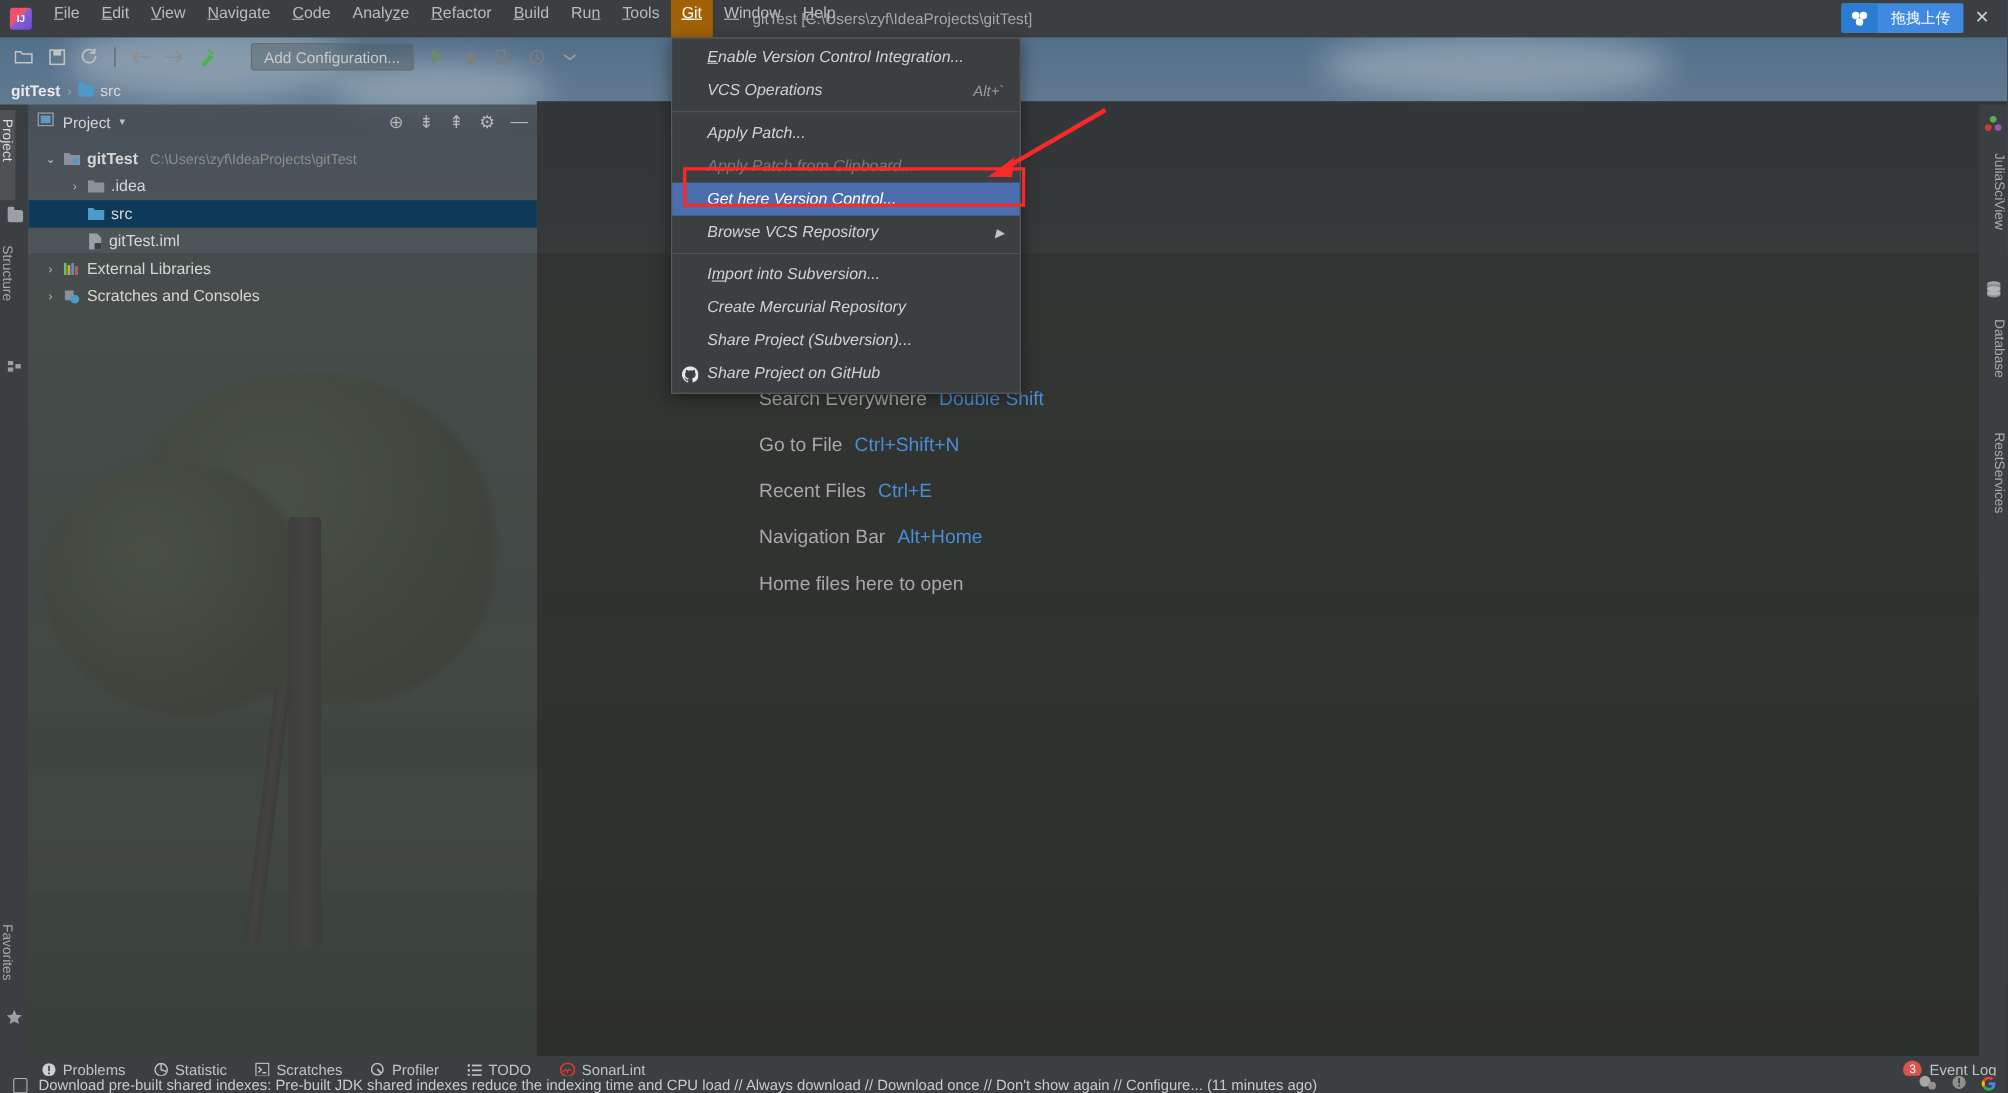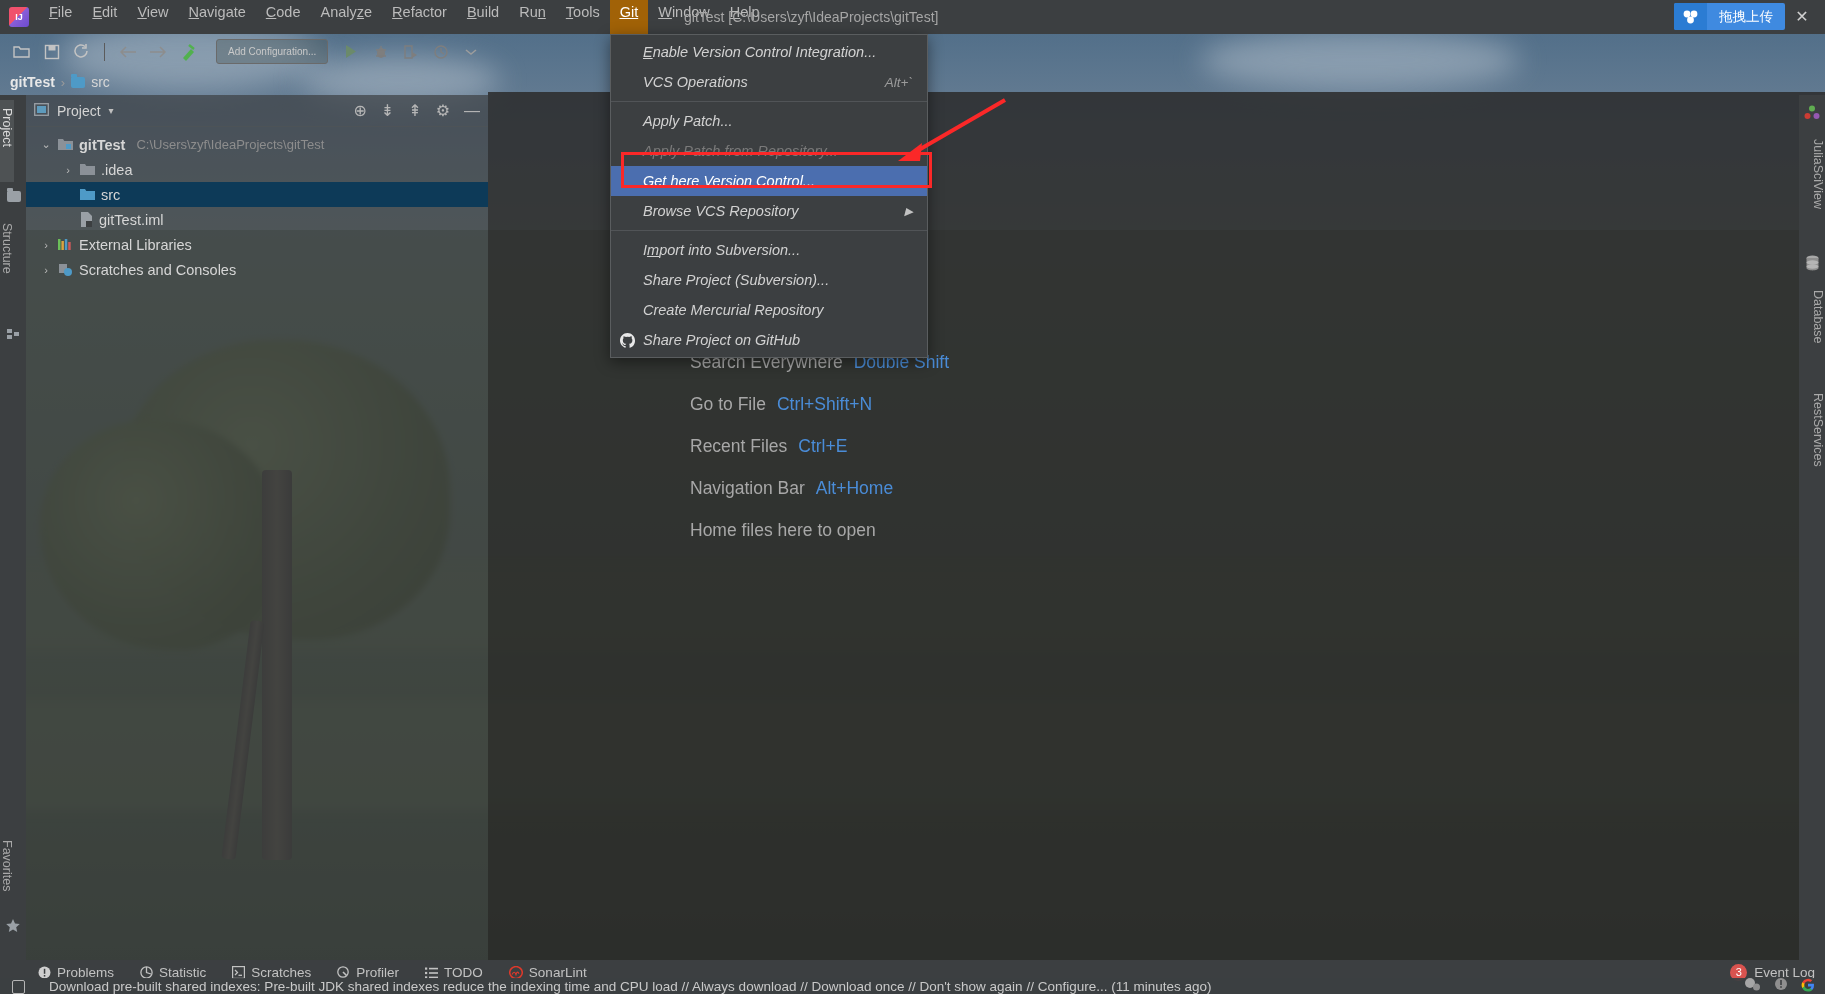--- a/index.html
+++ b/index.html
@@ -109,22 +109,22 @@
     position:absolute; left:0; top:34px; width:1825px; height:35px;
     display:flex; align-items:center; padding-left:8px; gap:3px;
     background: transparent;
   }
   .tb-btn {
     width:27px; height:26px; display:flex; align-items:center; justify-content:center;
     color:#c3c3c3;
   }
   .tb-sep { width:1px; height:18px; background:#5b5b5b; margin:0 6px; }
   .add-config {
-    margin-left:12px; height:25px; border:1px solid #6a6a6a; border-radius:3px;
-    display:flex; align-items:center; padding:0 11px; font-size:10px; color:#c9c9c9;
+    margin-left:24px; height:25px; border:1px solid #6a6a6a; border-radius:3px;
+    display:flex; align-items:center; padding:0 11px; font-size:14px; color:#c9c9c9;
     background: rgba(70,80,78,.35);
   }
 
   
   .breadcrumb {
     position:absolute; left:0; top:69px; width:1825px; height:26px;
     display:flex; align-items:center; padding-left:10px; gap:6px;
     font-size:14px; color:#d7d7d7;
   }
   .crumb-bold { font-weight:bold; color:#e8e8e8; }
@@ -235,21 +235,21 @@
   .badge {
     background:#d9534f; color:#fff; font-size:11px; border-radius:9px;
     min-width:17px; height:17px; line-height:17px; text-align:center; padding:0 4px;
   }
   .footer {
     position:absolute; left:0; top:985px; width:1825px; height:9px;
     background:#3c3f41;
   }
   .notif {
     position:absolute; left:0; top:978px; width:1825px; height:16px;
-    display:flex; align-items:flex-end; padding-left:12px; gap:24px;
+    display:flex; align-items:flex-end; padding-left:12px; gap:10px;
     font-size:13.5px; color:#c9c9c9; white-space:nowrap;
     background: rgba(60,63,65,.92);
   }
   .notif-ico { width:13px;height:14px;border:1.5px solid #b5b5b5;border-radius:2px; }
   .tray { position:absolute; right:10px; top:978px; display:flex; align-items:center; gap:13px; height:16px;}
   .gicon { font-size:13px; font-weight:bold; }
 </style>
 </head>
 <body>
 
@@ -512,38 +512,38 @@
       </div>
       <div class="gm-item">
         <span>VCS Operations</span>
         <span class="gm-shortcut">Alt+`</span>
       </div>
       <div class="gm-sep"></div>
       <div class="gm-item">
         <span>Apply Patch...</span>
       </div>
       <div class="gm-item disabled">
-        <span>Apply Patch from Repository...</span>
+        <span>Apply Patch from Clipboard...</span>
       </div>
       <div class="gm-item sel">
         <span>Get here Version Control...</span>
       </div>
       <div class="gm-item">
         <span>Browse VCS Repository</span>
         <span class="gm-arrow">▶</span>
       </div>
       <div class="gm-sep"></div>
       <div class="gm-item">
         <span>I<u>m</u>port into Subversion...</span>
       </div>
       <div class="gm-item">
+        <span>Create Mercurial Repository</span>
+      </div>
+      <div class="gm-item">
         <span>Share Project (Subversion)...</span>
-      </div>
-      <div class="gm-item">
-        <span>Create Mercurial Repository</span>
       </div>
       <div class="gm-item">
         <span class="gm-ico">
           <svg width="15" height="15" viewBox="0 0 16 16">
             <path fill="#e8e8e8" d="M8 0C3.6 0 0 3.6 0 8c0 3.5 2.3 6.5 5.5 7.6.4.1.5-.2.5-.4v-1.4c-2.2.5-2.7-1-2.7-1-.4-.9-.9-1.2-.9-1.2-.7-.5.1-.5.1-.5.8.1 1.2.8 1.2.8.7 1.2 1.9.9 2.4.7.1-.5.3-.9.5-1.1-1.8-.2-3.6-.9-3.6-3.9 0-.9.3-1.6.8-2.1-.1-.2-.4-1 .1-2.1 0 0 .7-.2 2.2.8a7.5 7.5 0 0 1 4 0c1.5-1 2.2-.8 2.2-.8.5 1.1.2 1.9.1 2.1.5.6.8 1.3.8 2.1 0 3-1.8 3.7-3.6 3.9.3.3.6.8.6 1.6v2.3c0 .2.1.5.5.4A8 8 0 0 0 16 8c0-4.4-3.6-8-8-8z"></path>
           </svg>
         </span>
         <span>Share Project on GitHub</span>
       </div>
     </div>

